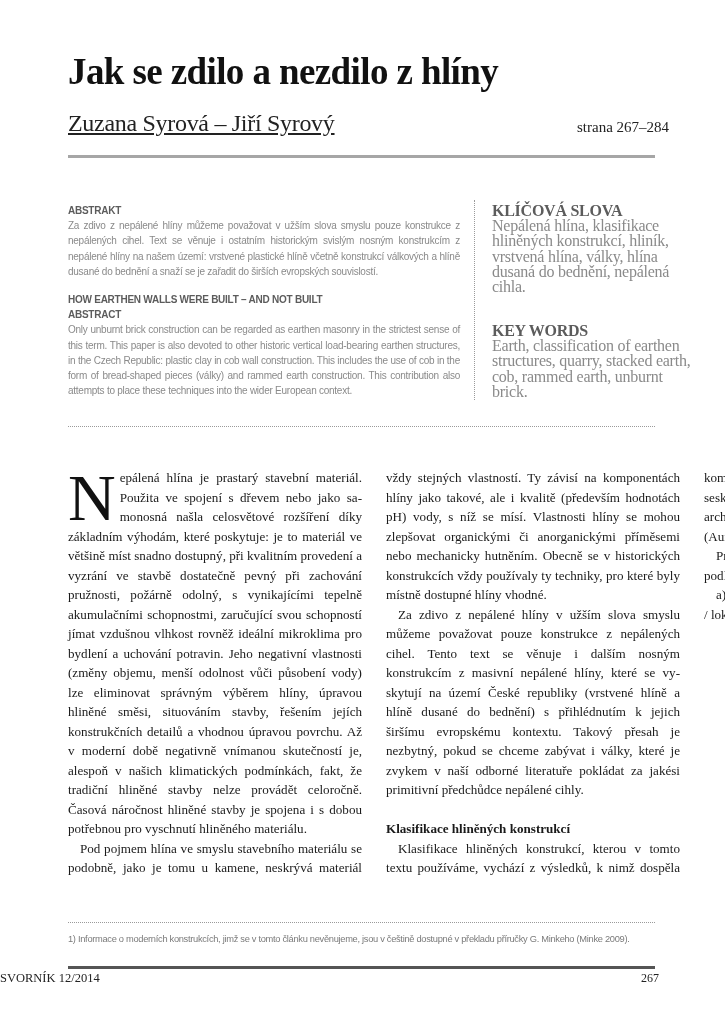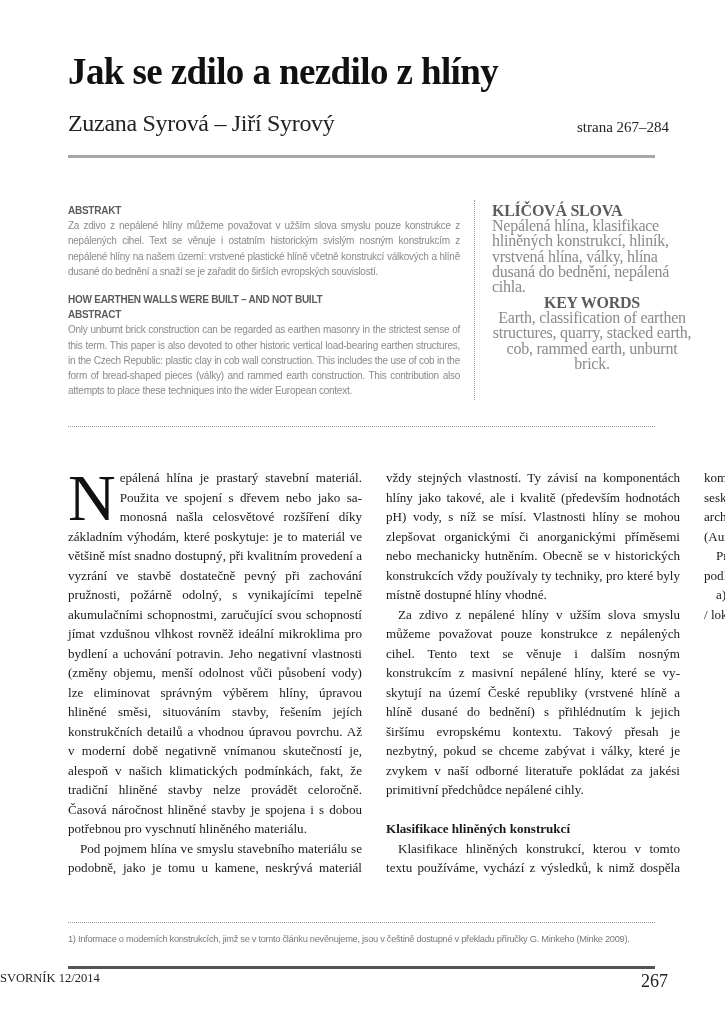--- a/index.html
+++ b/index.html
@@ -1,41 +1,41 @@
 <!DOCTYPE html>
 <html><head>
 <meta charset="utf-8">
 <style>
   html, body { margin:0; padding:0; background:#ffffff; }
   body { width:725px; height:1024px; position:relative; overflow:hidden; color:#1a1a1a; }
   .page { position:absolute; left:0; top:0; width:649px; height:1024px; }
   .title { position:absolute; left:68px; top:50px; font-family:"Liberation Serif", serif; font-weight:bold; font-size:37px; letter-spacing:-0.6px; color:#111; margin:0; white-space:nowrap; }
-  .authors { position:absolute; left:68px; top:110px; font-family:"Liberation Serif", serif; font-size:24px; color:#222; white-space:nowrap; letter-spacing:-0.3px; }
+  .authors { position:absolute; left:68px; top:110px; font-family:"Liberation Serif", serif; font-size:24px; color:#222; white-space:nowrap; letter-spacing:-0.3px;text-decoration:underline; }
   .pages { position:absolute; left:577px; top:119px; font-family:"Liberation Serif", serif; font-size:15px; color:#222; white-space:nowrap; }
   .rule-top { position:absolute; left:68px; top:155px; width:587px; height:3px; background:#a6a6a6; }
   .abs-block { position:absolute; left:68px; width:392px; font-family:"Liberation Sans", sans-serif; font-size:10px; line-height:15.2px; color:#8a8a8a; letter-spacing:-0.25px; }
   .abs-block .hd { font-weight:bold; color:#5c5c5c; }
   .abs-cz { top:203px; }
   .abs-en { top:292px; }
   .abs-text { text-align:justify; }
   .kw-divider { position:absolute; left:474px; top:200px; height:200px; border-left:1px dotted #9a9a9a; }
   .kw-block { position:absolute; left:492px; width:200px; font-family:Liberation Serif, serif; font-size:16px; line-height:15.2px; color:#8a8a8a; letter-spacing:-0.25px; }
   .kw-block .hd { font-weight:bold; color:#5c5c5c; }
   .kw-cz { top:203px; }
-  .kw-en { top:295px;text-align:center; }
+  .kw-en { top:323px; }
   .dots-mid { position:absolute; left:68px; top:426px; width:587px; border-top:1px dotted #9a9a9a; }
   .col { position:absolute; top:468px; width:294px; font-family:"Liberation Serif", serif; font-size:13.1px; line-height:19.5px; color:#1a1a1a; text-align:justify; hyphens:manual; }
   .col-right { left:386px; }
   .dropcap { float:left; font-family:"Liberation Serif", serif; font-size:66px; line-height:52px; margin:4px 4px 0 0; color:#111; }
   .subhead { font-weight:bold; margin-top:19.5px !important; }
   .dots-foot { position:absolute; left:68px; top:922px; width:587px; border-top:1px dotted #9a9a9a; }
   .footnote { position:absolute; left:68px; top:934px; width:600px; font-family:"Liberation Sans", sans-serif; font-size:9.3px; color:#7a7a7a; white-space:nowrap; letter-spacing:-0.3px; }
   .rule-bottom { position:absolute; left:68px; top:966px; width:587px; height:3px; background:#555; }
   .journal { position:absolute; left:0; width:725px; top:971px; font-family:"Liberation Serif", serif; font-size:12.5px; color:#222; }
-  .pageno { position:absolute; left:641px; top:971px; font-family:"Liberation Serif", serif; font-size:18px; color:#222; }
+  .pageno { position:absolute; left:641px; top:971px; font-family:"Liberation Serif", serif; font-size:12px; color:#222; }
 </style>
 </head>
 <body>
 
 <div class="page">
 
   <h1 class="title">Jak se zdilo a nezdilo z hlíny</h1>
   <div class="authors">Zuzana Syrová – Jiří Syrový</div>
   <div class="pages">strana  267–284</div>
   <div class="rule-top"></div>

